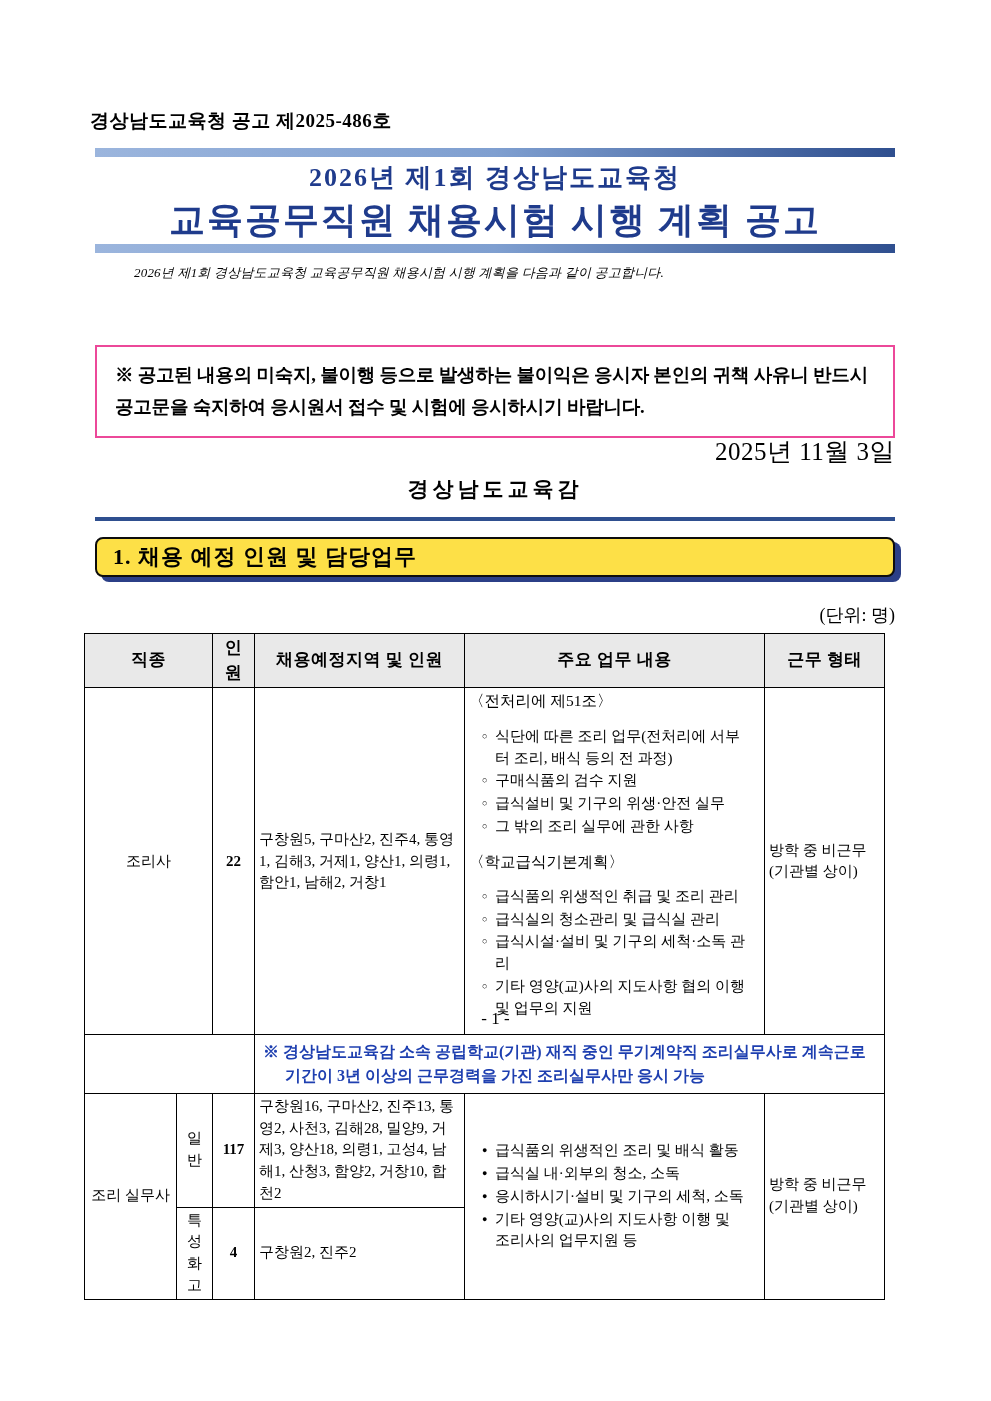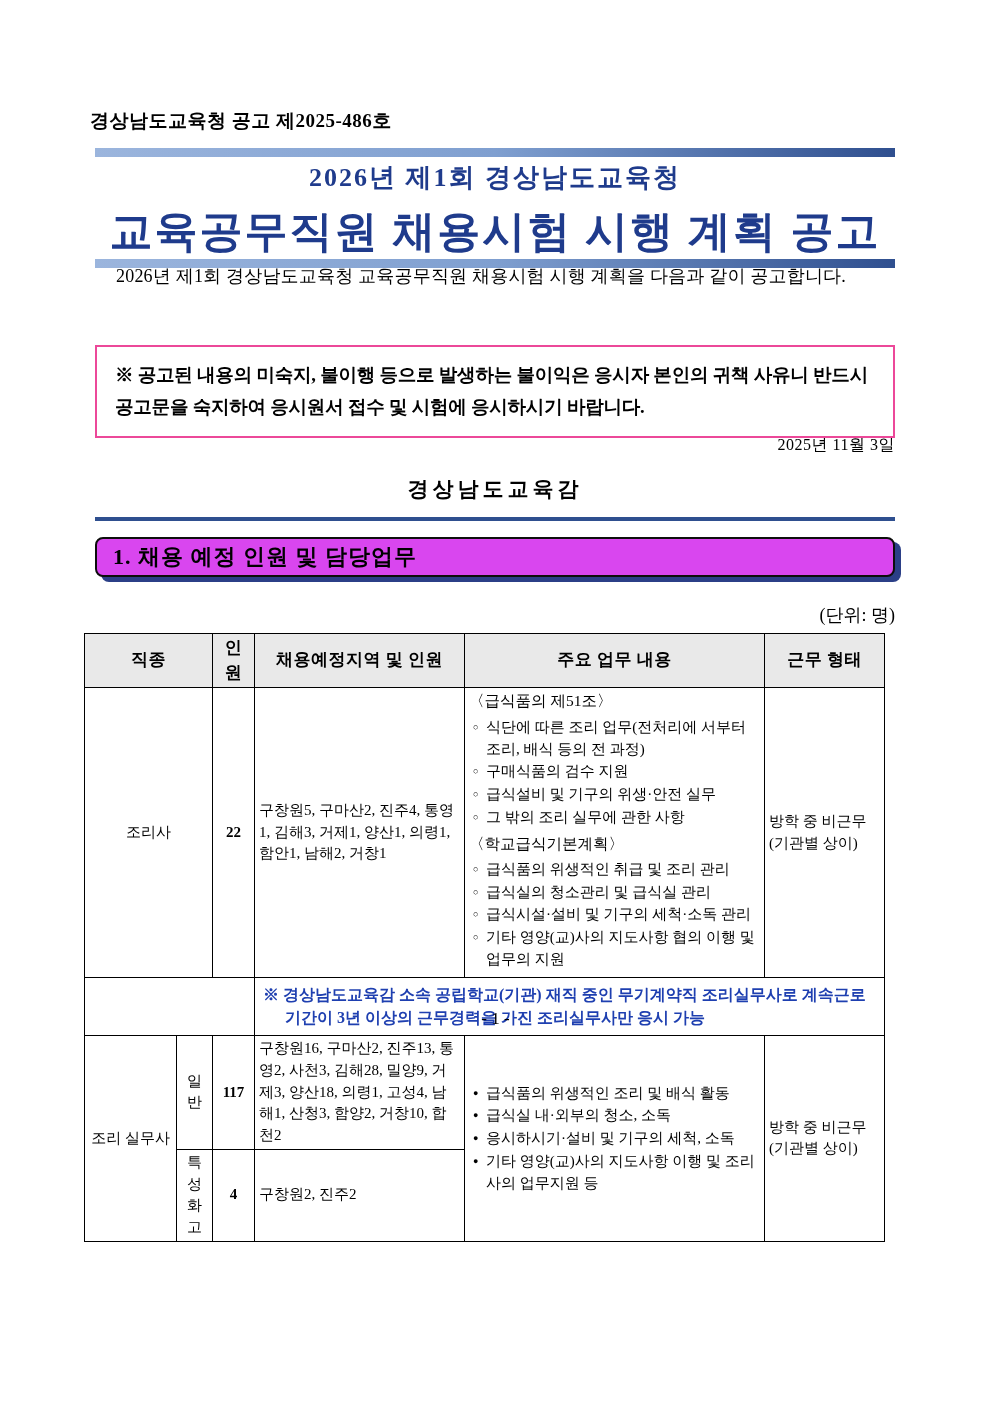--- a/index.html
+++ b/index.html
@@ -53,37 +53,38 @@
     padding: 5px 0 2px 0;
   }
   .title-line1 {
     font-size: 26px;
     font-weight: bold;
     color: #1f3b8c;
     letter-spacing: 2px;
     line-height: 1.25;
   }
   .title-line2 {
-    font-size: 43px;
+    font-size: 36px;
     font-weight: bold;
     color: #1f3b8c;
     letter-spacing: 2px;
     line-height: 1.2;
-    margin-top: 11px;
+    margin-top: 4px;
   }
 
   
   .intro {
     position: absolute;
     top: 262px;
-    left: 94px;
-    width: 800px;
-    font-size: 18px;
+    left: 112px;
+    width: 800px;
+    font-size: 13px;
     line-height: 1.65;
     letter-spacing: 0.2px;
+    font-style: italic;
   }
   .intro .indent { display: inline-block; width: 22px; }
 
   
   .notice-box {
     position: absolute;
     top: 345px;
     left: 95px;
     width: 800px;
     box-sizing: border-box;
@@ -95,21 +96,21 @@
     letter-spacing: -0.2px;
   }
 
   
   .sign-date {
     position: absolute;
     top: 435px;
     left: 95px;
     width: 800px;
     text-align: right;
-    font-size: 16px;
+    font-size: 25px;
     letter-spacing: 0.5px;
   }
   .sign-name {
     position: absolute;
     top: 475px;
     left: 95px;
     width: 800px;
     text-align: center;
     font-size: 21px;
     font-weight: bold;
@@ -144,21 +145,21 @@
   }
   .section-heading {
     position: absolute;
     top: 0;
     left: 0;
     width: 100%;
     height: 40px;
     box-sizing: border-box;
     border: 2px solid #0d0d0d;
     border-radius: 8px;
-    background: #d946ef;
+    background: #fde047;
     display: flex;
     align-items: center;
     padding-left: 16px;
     font-size: 22px;
     font-weight: bold;
     letter-spacing: 1px;
   }
 
   
   .unit-line {
@@ -195,21 +196,21 @@
     letter-spacing: 0.5px;
   }
   .c-job      { width: 92px;  text-align: center; font-size: 17px; }
   .c-sub      { width: 36px;  text-align: center; font-size: 14px; line-height: 1.15;}
   .c-count    { width: 42px;  text-align: center; font-size: 19px; font-weight: bold;}
   .c-region   { width: 210px; text-align: left; font-size: 15.5px; padding: 6px 8px;}
   .c-duty     { width: 300px; text-align: left; font-size: 15.5px; padding: 6px 8px;}
   .c-type     { width: 120px; text-align: left; font-size: 15.5px; padding: 6px 6px;}
 
   .duty-head { font-size: 15.5px; }
-  .duty-list { margin: 4px; padding: 0; list-style: none; }
+  .duty-list { margin: 13px; padding: 0; list-style: none; }
   .duty-list li {
     position: relative;
     padding-left: 13px;
     margin-bottom: 1px;
   }
   .duty-list li:before {
     content: "○";
     position: absolute;
     left: 0;
     top: 0;
@@ -301,21 +302,21 @@
         <th>주요 업무 내용</th>
         <th>근무 형태</th>
       </tr>
     </thead>
     <tbody>
       <tr>
         <td colspan="2" class="c-job">조리사</td>
         <td class="c-count">22</td>
         <td class="c-region region-multi">구창원5, 구마산2, 진주4, 통영1, 김해3, 거제1, 양산1, 의령1, 함안1, 남해2, 거창1</td>
         <td class="c-duty">
-          <div class="duty-head">〈급식품의 제51조〉</div>
+          <div class="duty-head">〈전처리에 제51조〉</div>
           <ul class="duty-list">
             <li>식단에 따른 조리 업무(전처리에 서부터 조리, 배식 등의 전 과정)</li>
             <li>구매식품의 검수 지원</li>
             <li>급식설비 및 기구의 위생·안전 실무</li>
             <li>그 밖의 조리 실무에 관한 사항</li>
           </ul>
           <div class="duty-head">〈학교급식기본계획〉</div>
           <ul class="duty-list">
             <li>급식품의 위생적인 취급 및 조리 관리</li>
             <li>급식실의 청소관리 및 급식실 관리</li>

